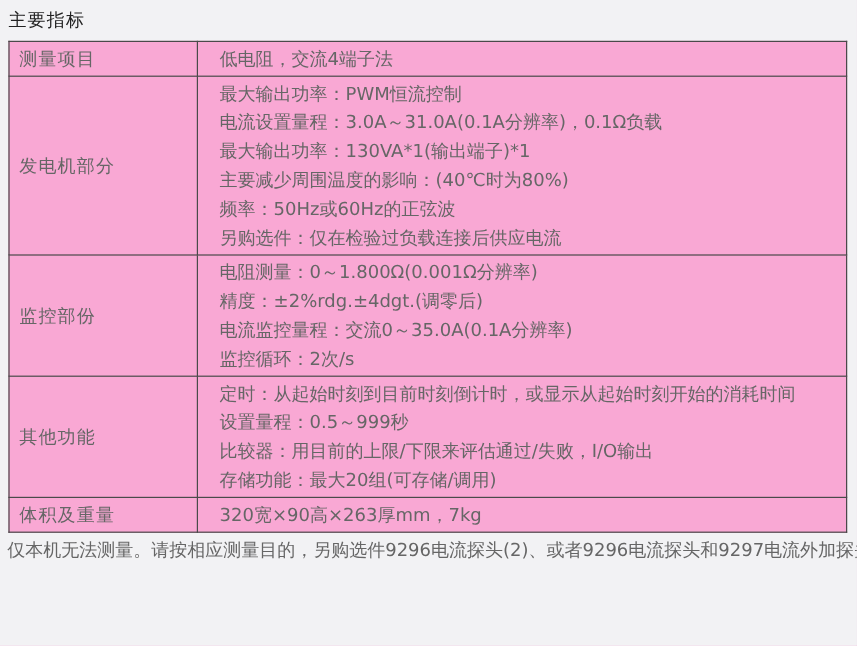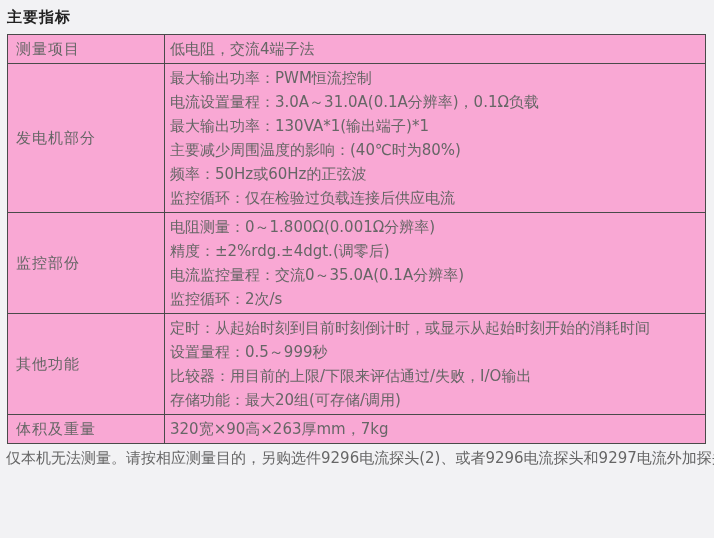--- a/index.html
+++ b/index.html
@@ -10,21 +10,21 @@
   }
   .page {
     width: 714px;
     height: 538px;
     box-sizing: border-box;
     padding: 5px 6px 0 5px;
     overflow: hidden;
   }
   .page-title {
     font-size: 15px;
-    font-weight: bold;
+    font-weight: normal;
     color: #222222;
     margin: 3px 0 7px 2px;
     letter-spacing: 1px;
   }
   table.spec-table {
     border-collapse: collapse;
     width: 699px;
     margin-left: 2px;
     background: #f9a8d4;
     table-layout: fixed;
@@ -34,21 +34,21 @@
     font-size: 15px;
     color: #666666;
     vertical-align: middle;
   }
   td.label-cell {
     width: 140px;
     padding: 2px 8px;
     letter-spacing: 1px;
   }
   td.value-cell {
-    padding: 2px 5px;
+    padding: 2px 18px;
   }
   .line {
     line-height: 24px;
     white-space: nowrap;
     overflow: hidden;
   }
   .footnote {
     font-size: 15px;
     color: #666666;
     margin: 5px 0 0 1px;
@@ -70,21 +70,21 @@
           </td>
         </tr>
         <tr>
           <td class="label-cell">发电机部分</td>
           <td class="value-cell">
             <div class="line">最大输出功率：PWM恒流控制</div>
             <div class="line">电流设置量程：3.0A～31.0A(0.1A分辨率)，0.1Ω负载</div>
             <div class="line">最大输出功率：130VA*1(输出端子)*1</div>
             <div class="line">主要减少周围温度的影响：(40℃时为80%)</div>
             <div class="line">频率：50Hz或60Hz的正弦波</div>
-            <div class="line">监控循环：仅在检验过负载连接后供应电流</div>
+            <div class="line">另购选件：仅在检验过负载连接后供应电流</div>
           </td>
         </tr>
         <tr>
           <td class="label-cell">监控部份</td>
           <td class="value-cell">
             <div class="line">电阻测量：0～1.800Ω(0.001Ω分辨率)</div>
             <div class="line">精度：±2%rdg.±4dgt.(调零后)</div>
             <div class="line">电流监控量程：交流0～35.0A(0.1A分辨率)</div>
             <div class="line">监控循环：2次/s</div>
           </td>

